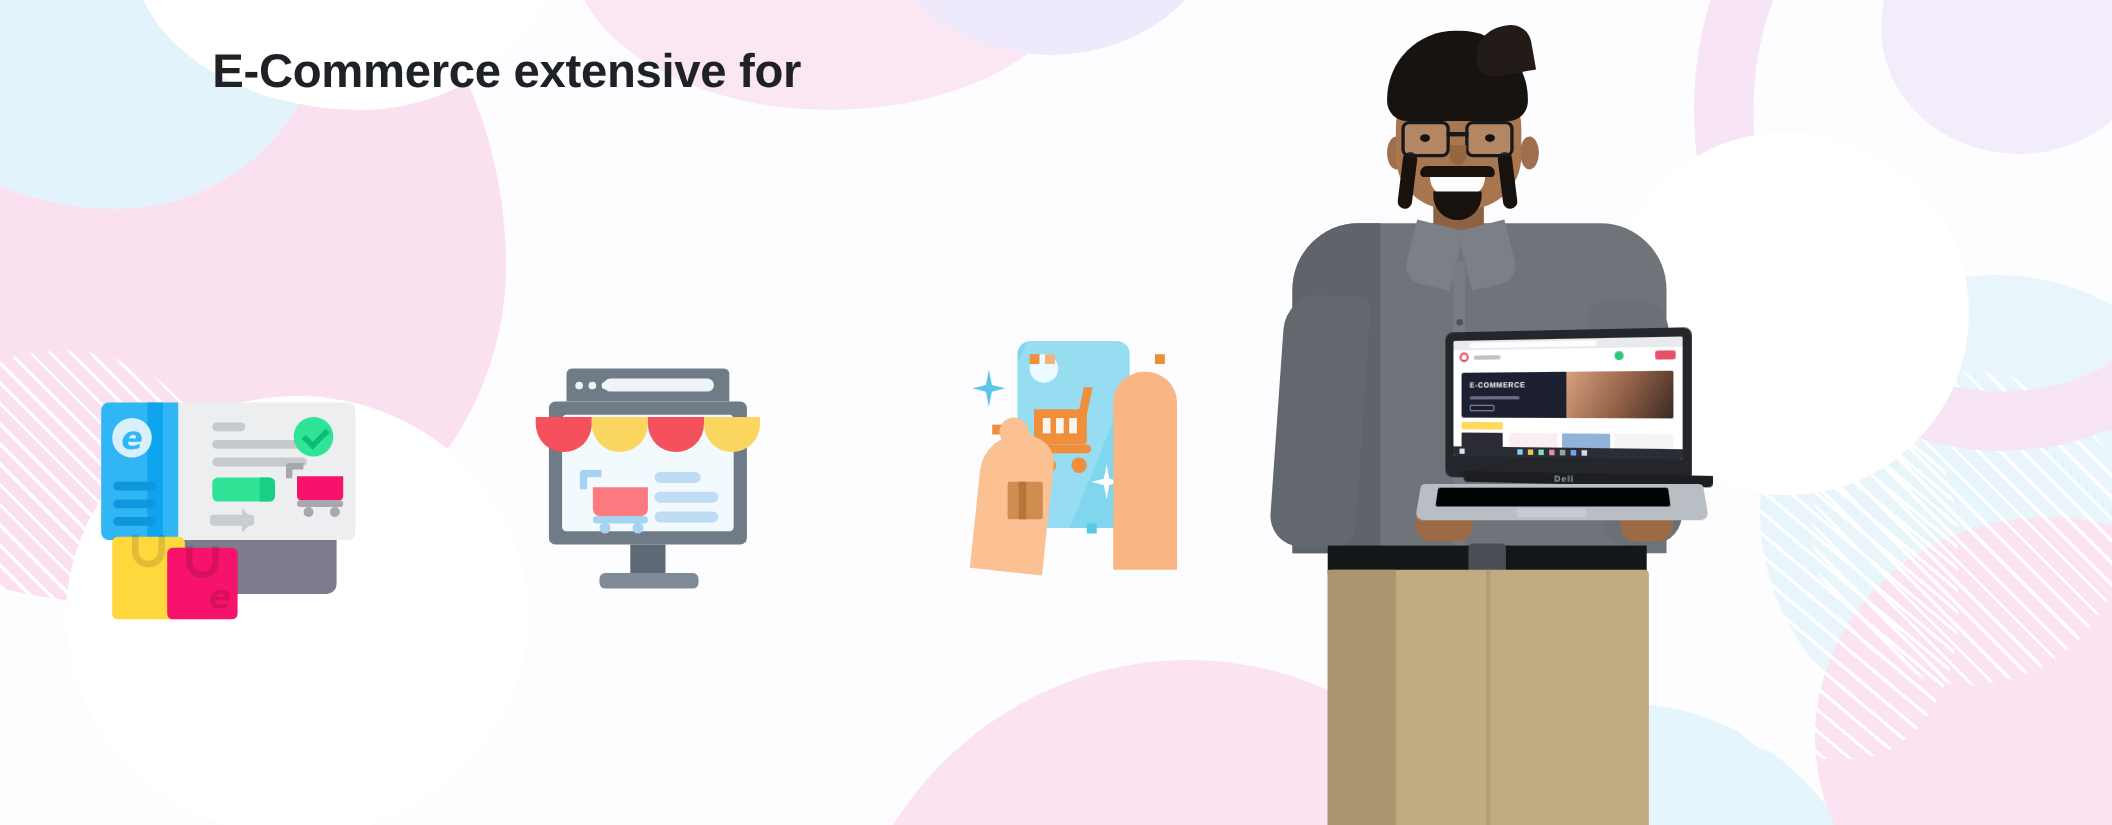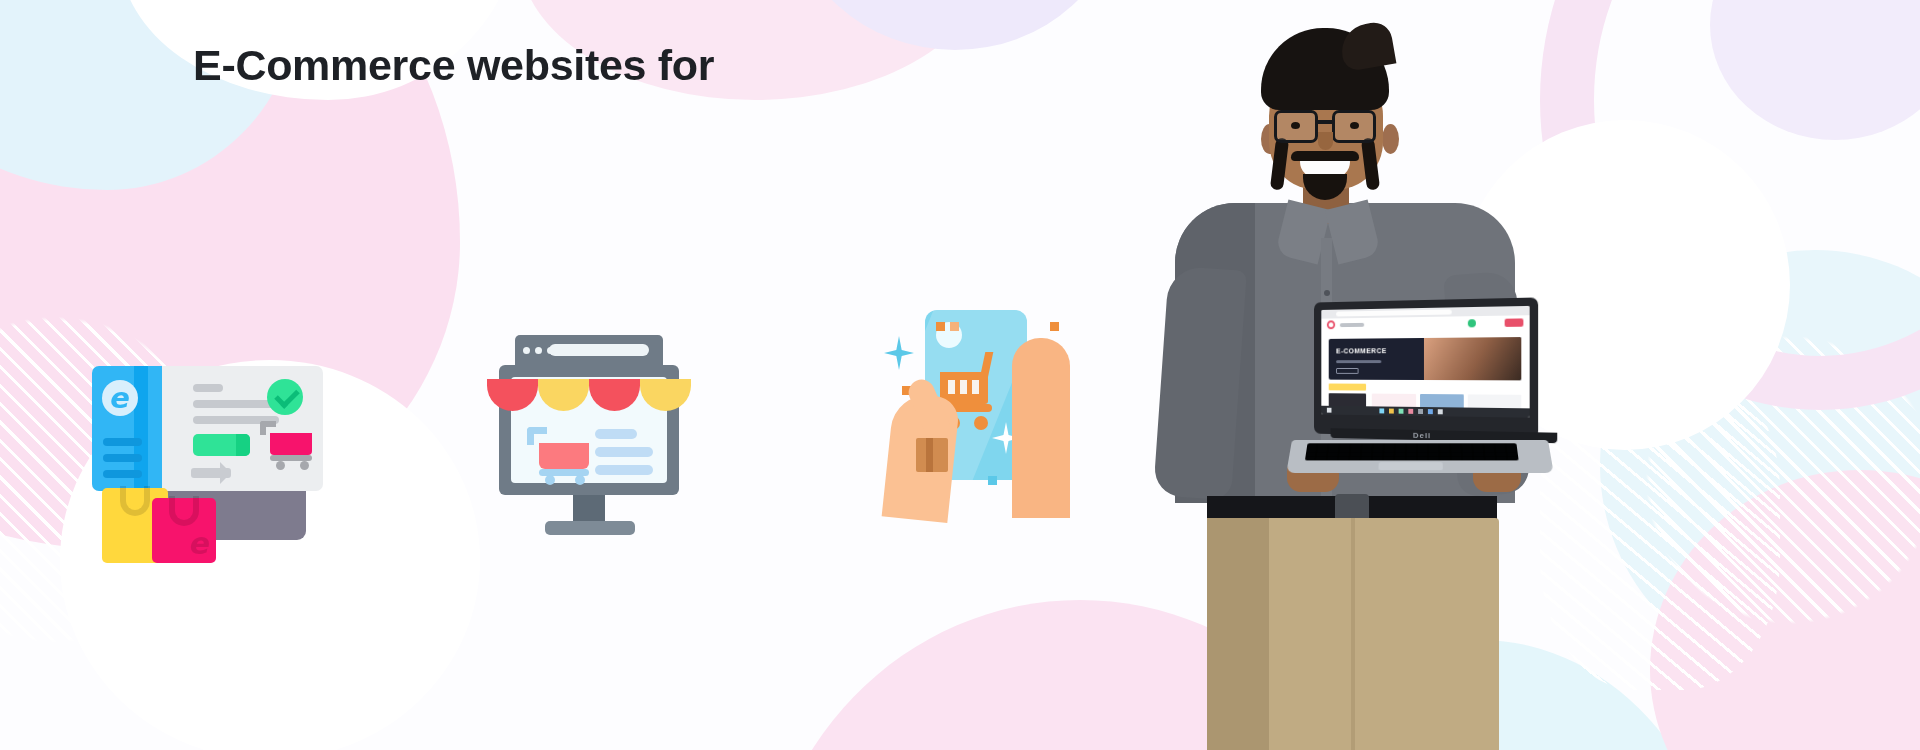--- a/index.html
+++ b/index.html
@@ -333,21 +333,21 @@
   <div class="blob bl-blue-bot"></div>
   <div class="blob bl-blue-right"></div>
   <div class="blob bl-pink-right-bot"></div>
   <div class="blob bl-stripes-right2"></div>
   <div class="blob bl-stripes-right"></div>
   <div class="blob bl-pink-ring"></div>
   <div class="blob bl-lav-right-top"></div>
   <div class="blob bl-white-right-mid"></div>
 
   <h1 id="headline">
-    <span class="ln">E-Commerce websites for</span>
+    <span class="ln">E-Commerce extensive for</span>
   </h1>
 
   <div class="illus" id="illus-shop-dashboard">
     <div class="dash-monitor-base"></div>
     <div class="dash-screen"></div>
     <div class="dash-sidebar"></div>
     <div class="dash-sidebar-in"></div>
     <div class="dash-e">e</div>
     <div class="dash-side-bar" style="top:80px"></div>
     <div class="dash-side-bar" style="top:96px"></div>

